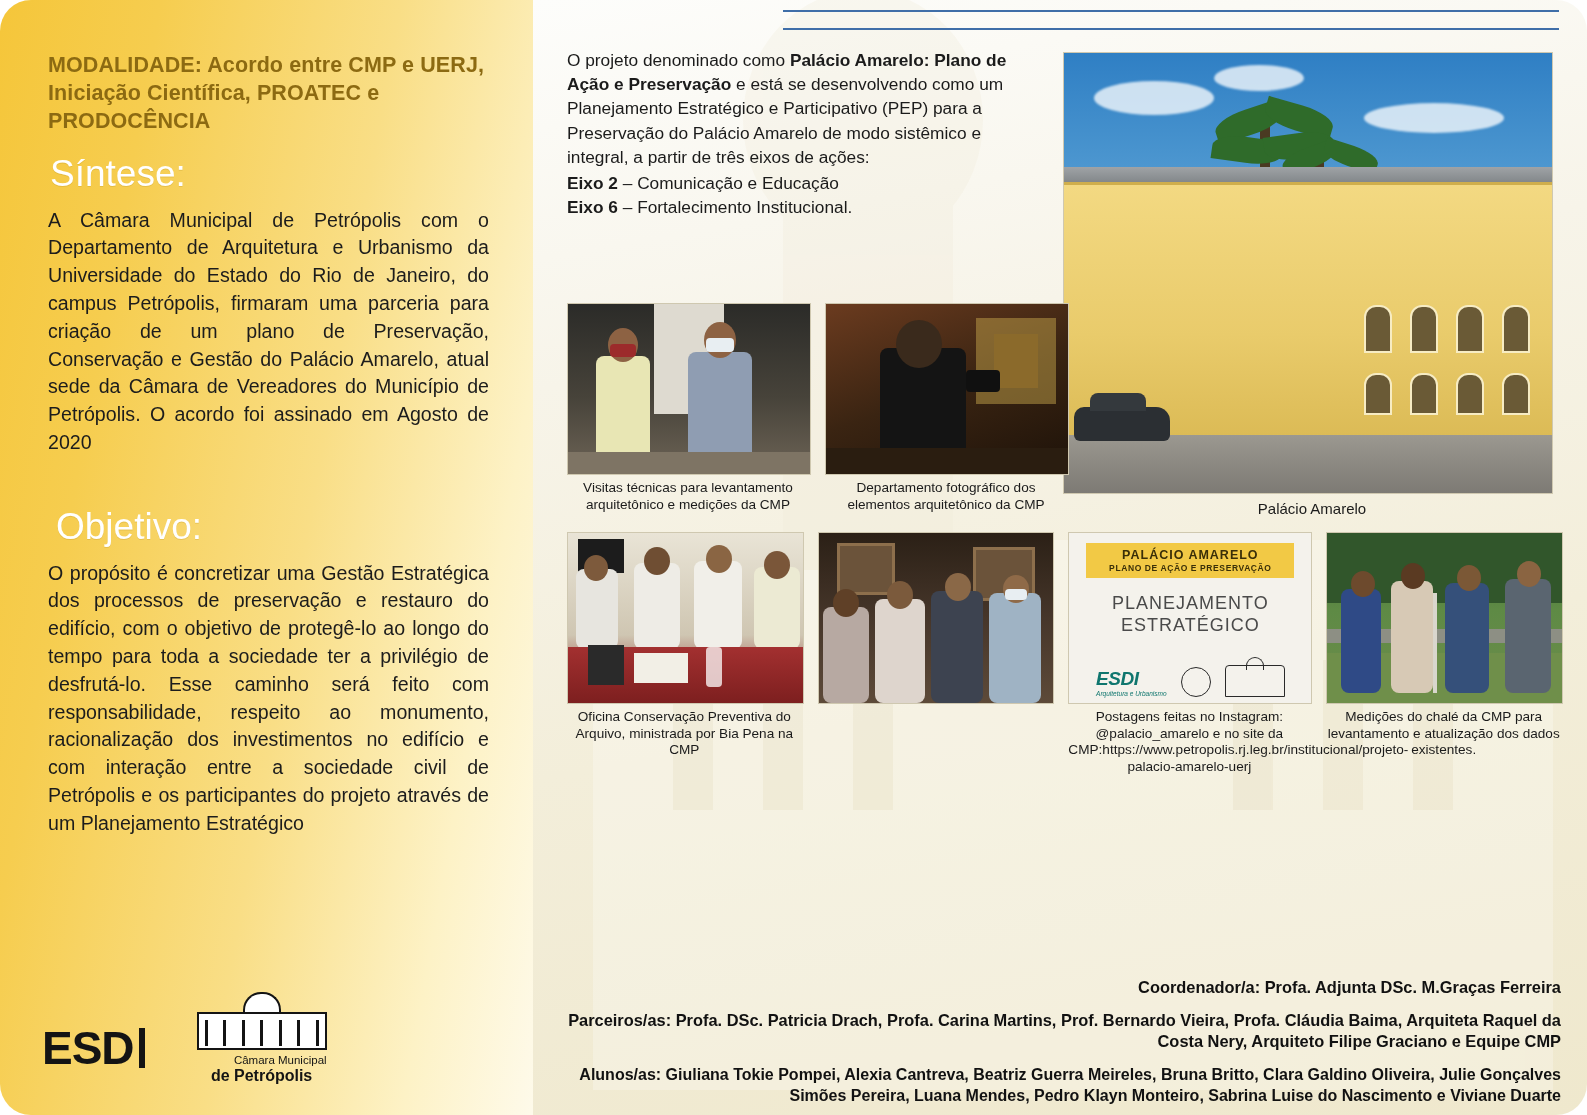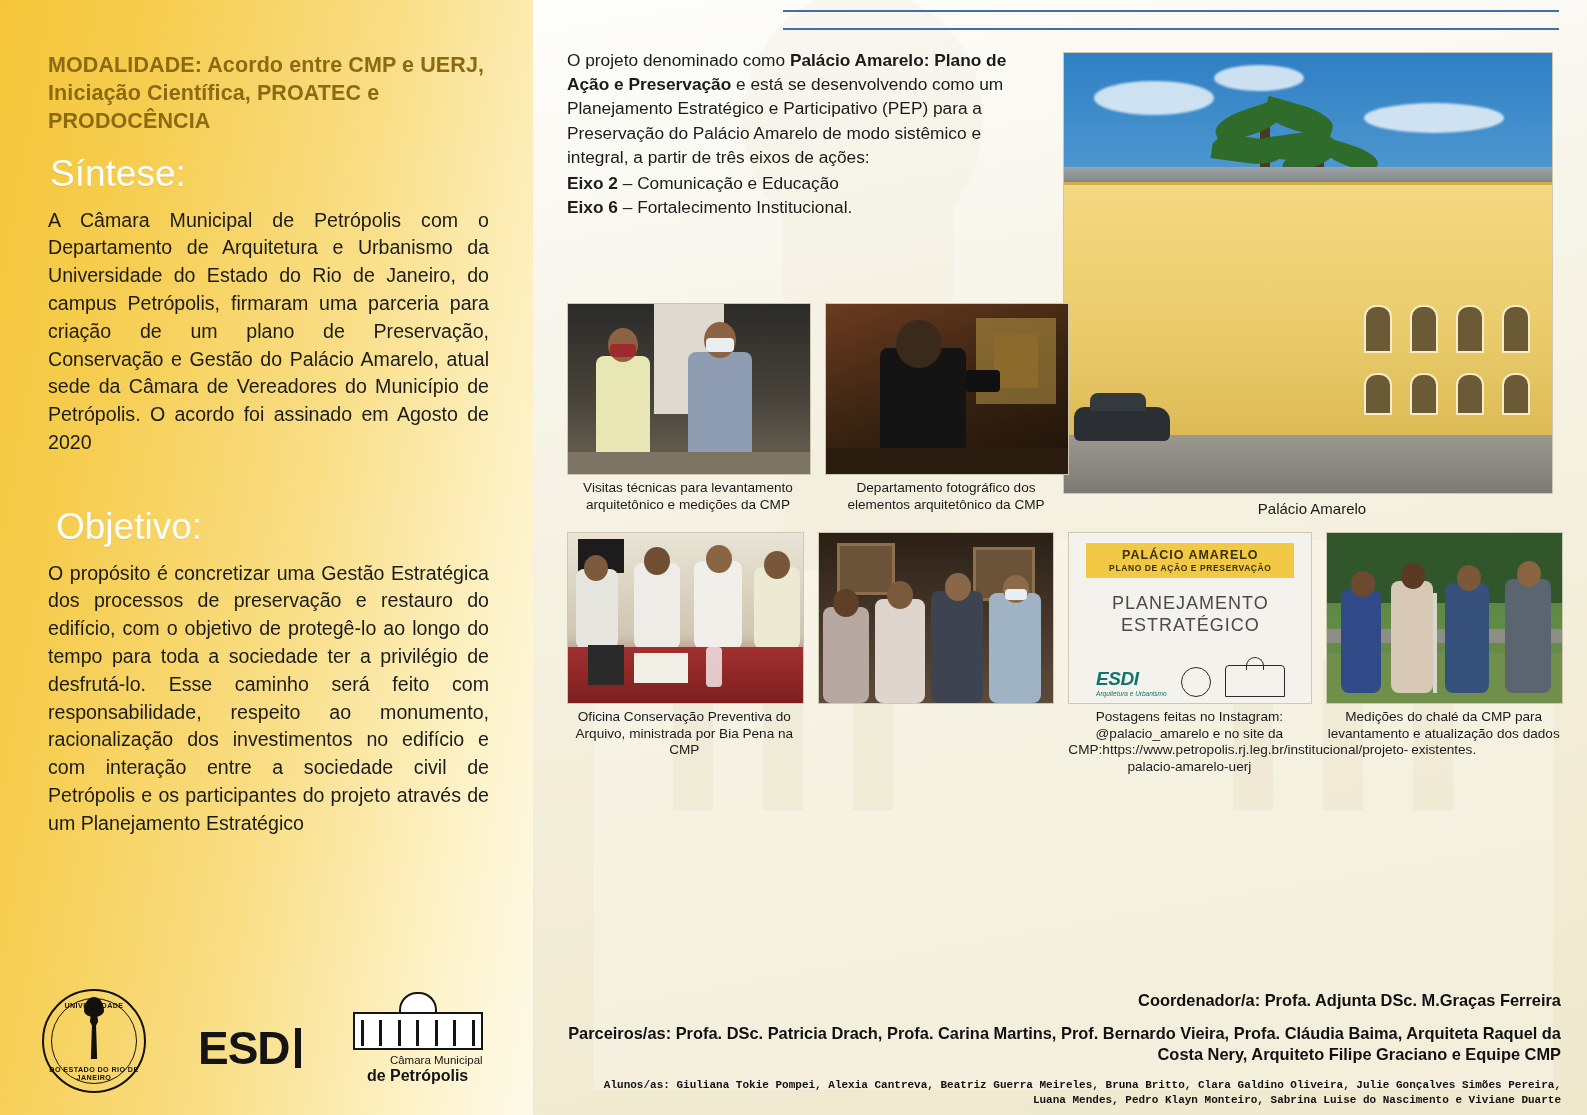--- a/index.html
+++ b/index.html
@@ -15,20 +15,21 @@
     position: relative;
   }
 
   
   .poster {
     position: relative;
     width: 1587px;
     height: 1115px;
     display: flex;
     overflow: hidden;
+    border-radius: 31px;
   }
 
   
   .left-col {
     position: relative;
     width: 533px;
     height: 1115px;
     flex: 0 0 533px;
     background: linear-gradient(100deg, #f5c63a 0%, #f6cd4f 22%, #f9de86 55%, #fdf2c6 82%, #fefaea 100%);
     box-sizing: border-box;
@@ -354,24 +355,23 @@
     font-weight: bold;
     margin-bottom: 13px;
   }
   .credits .line-partners {
     font-size: 16.4px;
     font-weight: bold;
     line-height: 1.3;
     margin-bottom: 13px;
   }
   .credits .line-students {
-    font-size: 11px;
+    font-size: 16px;
     font-weight: bold;
     line-height: 1.3;
-    font-family: Liberation Mono, monospace;
   }
 
   
   .scene { position: absolute; inset: 0; }
 
   
   .sky { position:absolute; inset:0; background: linear-gradient(180deg,#2f7fc4 0%, #62a8d8 45%, #a8cfe6 100%); }
   .cloud { position:absolute; background:rgba(255,255,255,0.75); border-radius:50%; filter: blur(1px); }
   .palm {
     position:absolute; width:10px; background:#4a3a22;
@@ -448,30 +448,20 @@
 
     <div class="modalidade">MODALIDADE: Acordo entre CMP e UERJ, Iniciação Científica, PROATEC e PRODOCÊNCIA</div>
 
     <h2 class="section-title">Síntese:</h2>
     <p class="body-text">A Câmara Municipal de Petrópolis com o Departamento de Arquitetura e Urbanismo da Universidade do Estado do Rio de Janeiro, do campus Petrópolis, firmaram uma parceria para criação de um plano de Preservação, Conservação e Gestão do Palácio Amarelo, atual sede da Câmara de Vereadores do Município de Petrópolis. O acordo foi assinado em Agosto de 2020</p>
 
     <h2 class="section-title objetivo">Objetivo:</h2>
     <p class="body-text">O propósito é concretizar uma Gestão Estratégica dos processos de preservação e restauro do edifício, com o objetivo de protegê-lo ao longo do tempo para toda a sociedade ter a privilégio de desfrutá-lo. Esse caminho será feito com responsabilidade, respeito ao monumento, racionalização dos investimentos no edifício e com interação entre a sociedade civil de Petrópolis e os participantes do projeto através de um Planejamento Estratégico</p>
 
     <div class="logos">
-      <div class="logo-uerj">
-        <div class="ring"></div>
-        <div class="ring2"></div>
-        <div class="flame"></div>
-        <div class="torch"></div>
-        <div class="circtext">
-          <div class="ct-top">UNIVERSIDADE</div>
-          <div class="ct-bottom">DO ESTADO DO RIO DE JANEIRO</div>
-        </div>
-      </div>
 
       <div class="logo-esdi">
         <span>ESD</span>
           <span class="bar"></span>
       </div>
 
       <div class="logo-cmp">
         <div class="building">
           <div class="dome"></div>
           <div class="base"></div>

